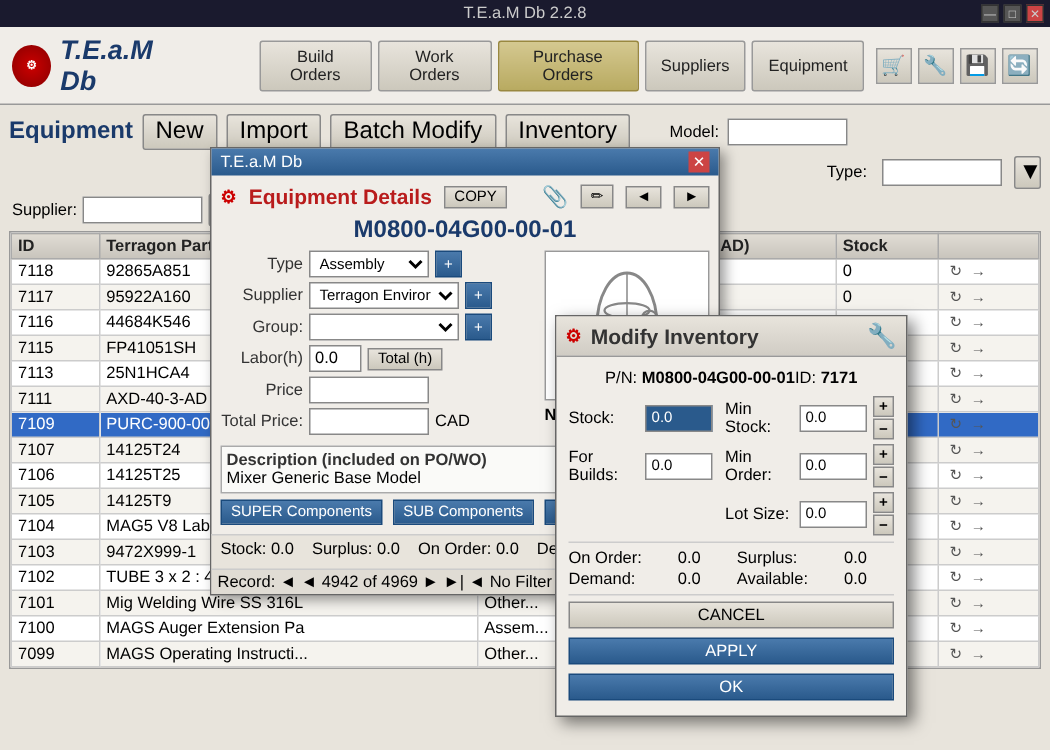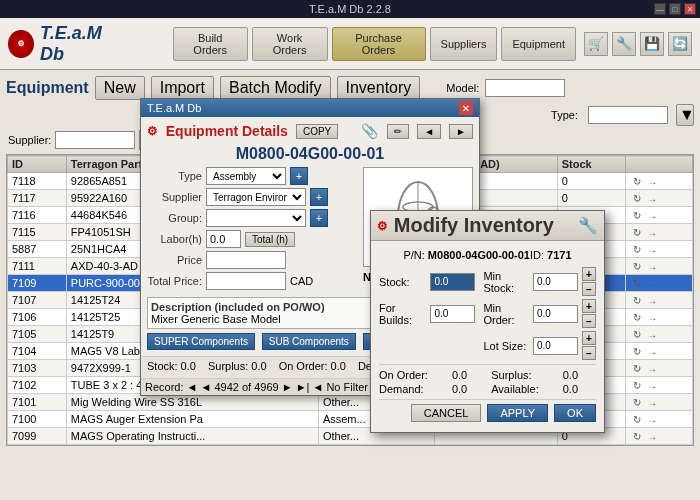--- a/index.html
+++ b/index.html
@@ -333,21 +333,21 @@
       display: flex;
       align-items: center;
       gap: 6px;
     }
     .modify-logo {
       color: #c00;
       font-weight: bold;
       font-size: 12px;
     }
     .modify-title {
-      font-size: 20px;
+      font-size: 14px;
       font-weight: bold;
       color: #333;
     }
     .modify-body {
       padding: 8px;
     }
     .modify-pn-row {
       display: flex;
       justify-content: center;
       margin-bottom: 6px;
@@ -373,20 +373,21 @@
       display: flex; align-items: center; justify-content: center;
       font-size: 10px;
       font-weight: bold;
     }
     .modify-footer-btns {
       display: flex;
       justify-content: flex-end;
       gap: 6px;
       padding: 4px 0 2px;
       border-top: 1px solid #ccc;
+      flex-direction: column;
     }
     .footer-btn {
       padding: 2px 12px;
       cursor: pointer;
       font-size: 11px;
       border: 1px solid #888;
     }
     .footer-btn.cancel {
       background: linear-gradient(to bottom, #e8e4dc, #ccc8bc);
     }
@@ -526,21 +527,21 @@
       <td>$424.99</td>
       <td>0</td>
       <td>
         <div class="col-actions">
           <span class="table-icon-btn">↻</span>
           <span class="table-icon-btn">→</span>
         </div>
       </td>
     </tr>
           <tr>
-      <td>5887</td>
+      <td>7113</td>
       <td>25N1HCA4</td>
       <td>Pump...</td>
       <td>$1,525.00</td>
       <td>0</td>
       <td>
         <div class="col-actions">
           <span class="table-icon-btn">↻</span>
           <span class="table-icon-btn">→</span>
         </div>
       </td>

